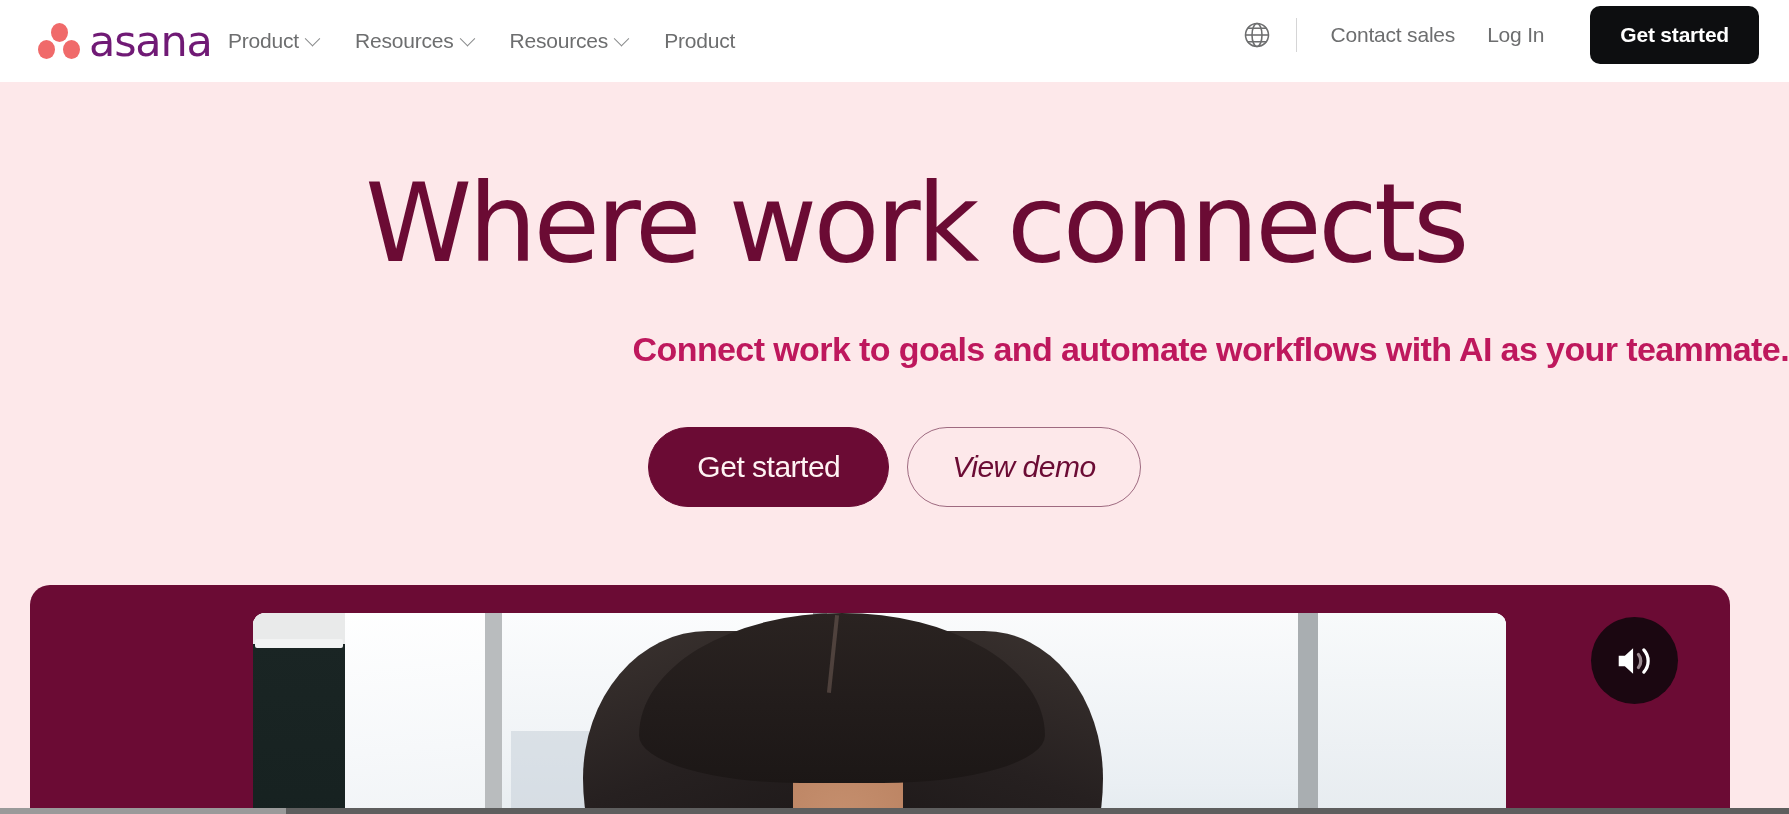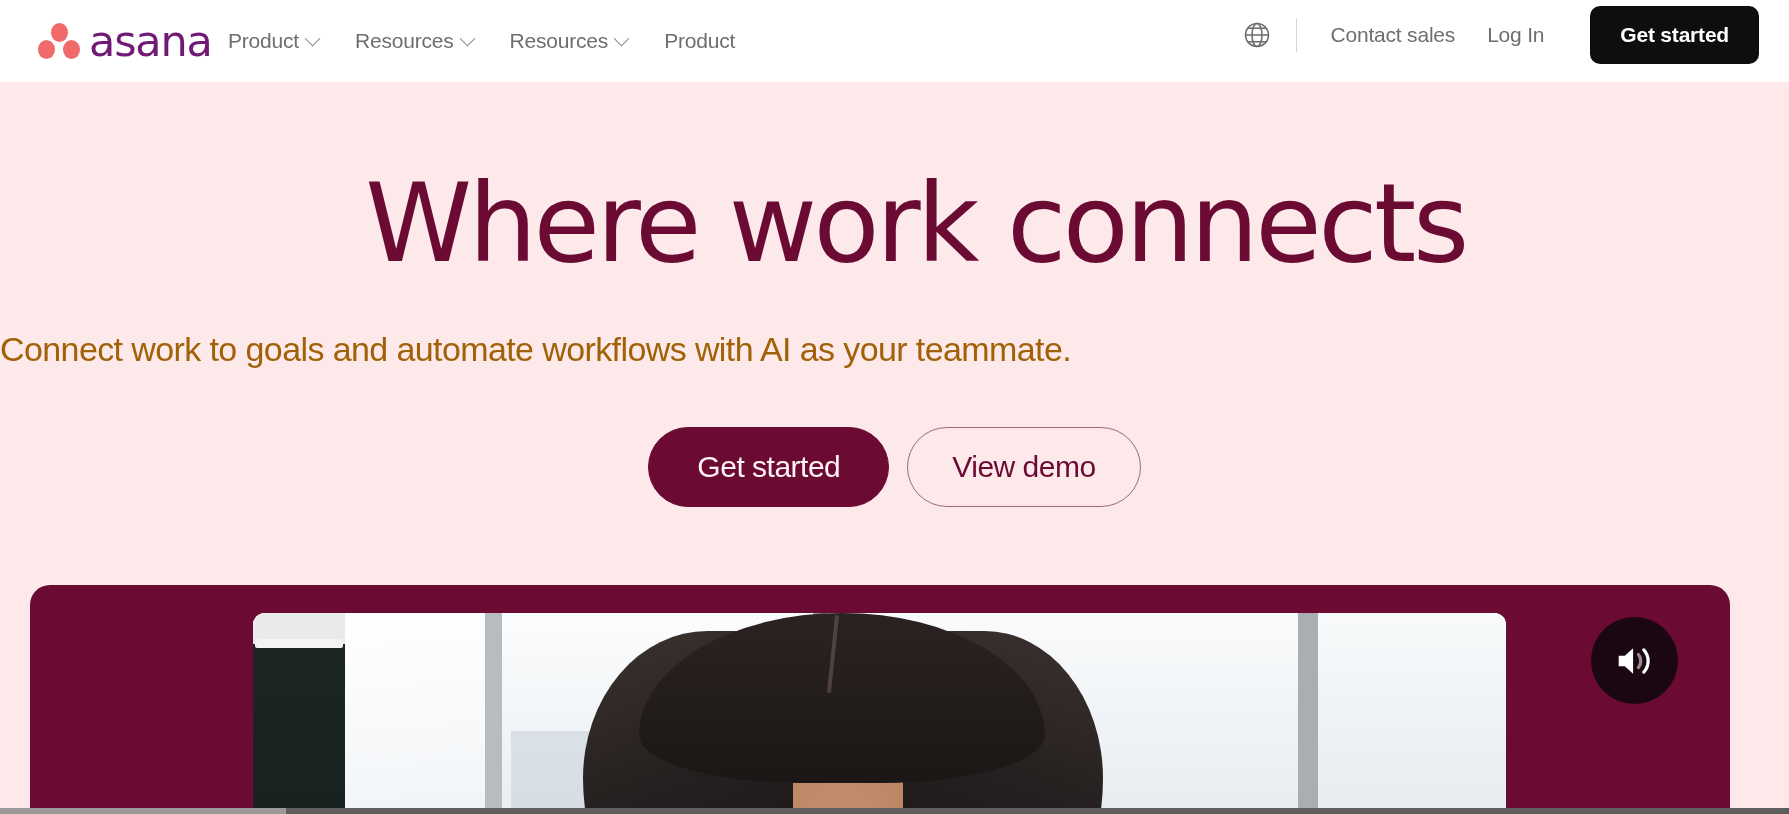--- a/index.html
+++ b/index.html
@@ -93,41 +93,42 @@
     position:absolute; top:85px; left:0; width:1789px;
     text-align:center;
     font-family:"DejaVu Sans", sans-serif;
     font-size:108px; font-weight:400; letter-spacing:-3.5px;
     color:#6B0B34; line-height:1.05;
     white-space:nowrap;
     padding-left:42px;
   }
   .hero-sub{
     position:absolute; top:245px; left:0; width:1789px;
-    text-align:left;
-    font-size:34px; font-weight:400; letter-spacing:-0.6px;
-    color:#a16207; line-height:1.3;
+    text-align:right;
+    font-size:34px; font-weight:700; letter-spacing:-0.6px;
+    color:#be185d; line-height:1.3;
     white-space:nowrap;
   }
   .hero-ctas{
     position:absolute; top:345px; left:0; width:1789px;
     display:flex; justify-content:center; align-items:center; gap:18px;
   }
   .btn-pill{
     font-family:"Liberation Sans", sans-serif;
     font-size:30px; letter-spacing:-0.5px;
     border-radius:100px; cursor:pointer;
     padding:22px 48px; white-space:nowrap;
   }
   .btn-filled{
     background:#6B0B34; color:#FFF3F3; border:1px solid #6B0B34;
   }
   .btn-outline{
     background:transparent; color:#6B0B34; border:1px solid #9E6A80;
     padding:22px 44px;
+    font-style:italic;
   }
 
   
   .video-frame{
     position:absolute; top:503px; left:30px;
     width:1700px; height:311px;
     background:#6B0B34;
     border-radius:20px 20px 0 0;
     overflow:hidden;
   }

